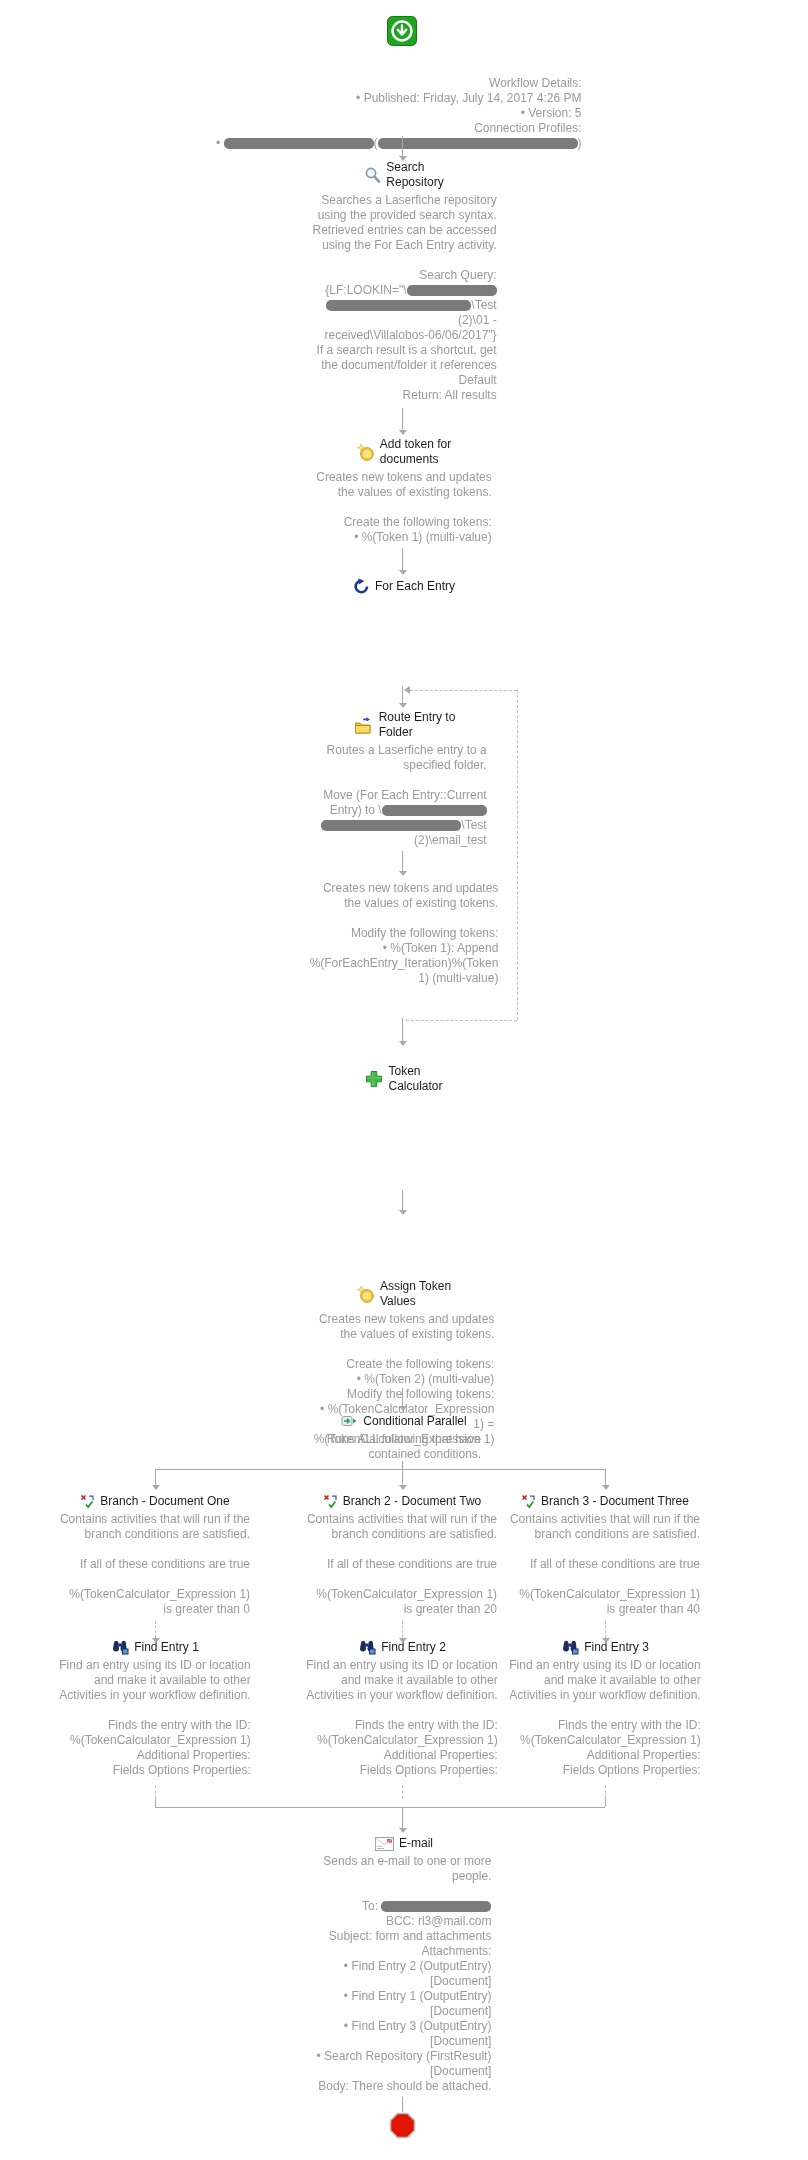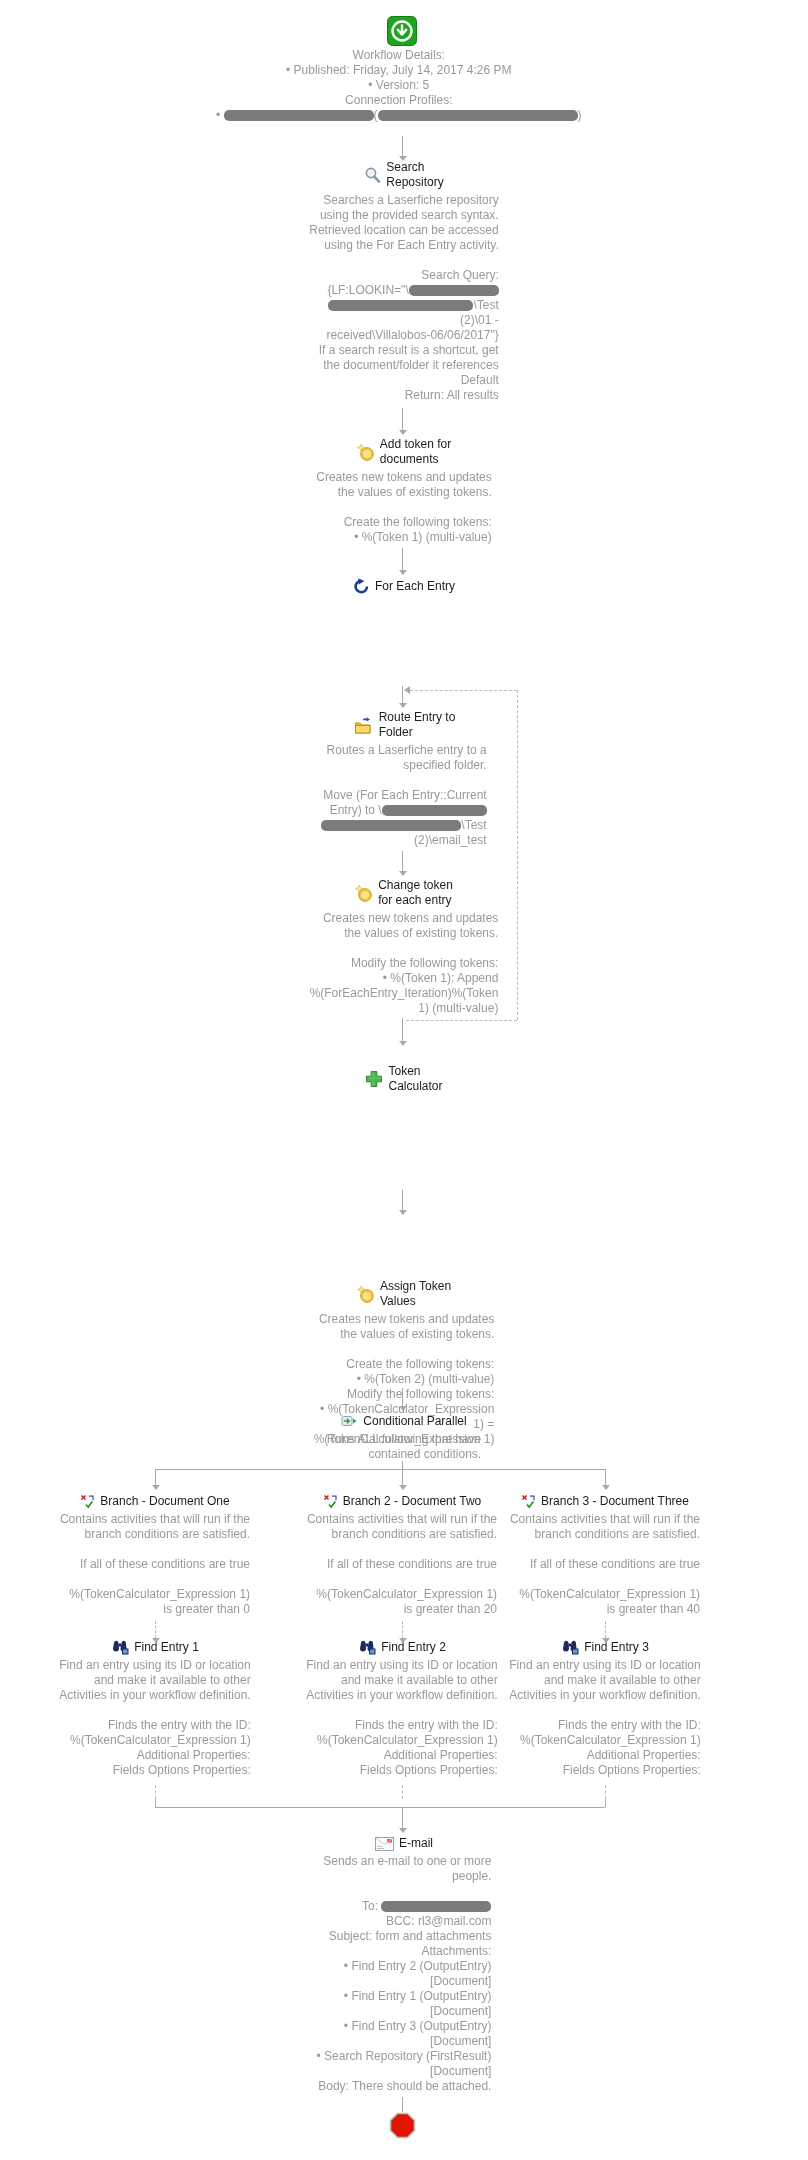--- a/index.html
+++ b/index.html
@@ -3,21 +3,21 @@
 <meta charset="utf-8">
 <style>
   *{margin:0;padding:0;box-sizing:border-box}
   html,body{background:#fff}
   .canvas{position:relative;width:808px;height:2160px;background:#fff;overflow:hidden;
     font-family:"Liberation Sans",sans-serif;font-size:12px;color:#9a9a9a}
   .line{height:15px;line-height:15px;white-space:nowrap}
   .blank{height:15px}
   .indent{padding-left:14px}
   
-  .header-text{position:absolute;top:48px;left:216px;text-align:center}
+  .header-text{position:absolute;top:76px;left:216px;text-align:right}
   
   .activity{position:absolute;left:0;width:808px;text-align:center}
   .title-row{display:flex;justify-content:center;align-items:center;gap:5px;color:#1c1c1c}
   .title-lines{text-align:left;color:#1c1c1c}
   .title-lines .line{height:15px}
   .desc{display:table;margin:3px auto 0;text-align:right}
   
   .branch-col{position:absolute;top:1494px;width:230px;text-align:center}
   .bc-left{left:40px}.bc-mid{left:287px}.bc-right{left:490px}
   .col-arrow{width:0;height:17px;margin:4px auto 1px;border-left:1px dashed #bdbdbd;position:relative}
@@ -70,21 +70,21 @@
         <line x1="10.6" y1="10.8" x2="15" y2="15.6" stroke="#8a99a8" stroke-width="2.6" stroke-linecap="round"></line>
       </svg>
       <div class="title-lines">
         <div class="line">Search</div>
         <div class="line">Repository</div>
       </div>
     </div>
     <div class="desc">
       <div class="line">Searches a Laserfiche repository</div>
       <div class="line">using the provided search syntax.</div>
-      <div class="line">Retrieved location can be accessed</div>
+      <div class="line">Retrieved entries can be accessed</div>
       <div class="line">using the For Each Entry activity.</div>
       <div class="line blank"></div>
       <div class="line">Search Query:</div>
       <div class="line indent"><span>{LF:LOOKIN="\</span><span class="redact w90"></span></div>
       <div class="line"><span class="redact w145"></span><span>\Test</span></div>
       <div class="line">(2)\01 -</div>
       <div class="line">received\Villalobos-06/06/2017"}</div>
       <div class="line">If a search result is a shortcut, get</div>
       <div class="line">the document/folder it references</div>
       <div class="line">Default</div>
@@ -154,31 +154,20 @@
       <div class="line">Move (For Each Entry::Current</div>
       <div class="line"><span>Entry) to \</span><span class="redact w105"></span></div>
       <div class="line"><span class="redact w140"></span><span>\Test</span></div>
       <div class="line">(2)\email_test</div>
     </div>
   </div>
 
   <div class="vline head" style="left:402px;top:851px;height:20px"></div>
 
   <div class="activity" style="top:878px">
-    <div class="title-row">
-      <svg class="icon" width="18" height="18" viewBox="0 0 18 18">
-        <circle cx="10" cy="11" r="6.3" fill="#f3c93f" stroke="#c79a1e"></circle>
-        <circle cx="10" cy="11" r="3.8" fill="#f9e48f" stroke="none"></circle>
-        <path d="M4.2 1 L5.2 3.6 L7.8 4.6 L5.2 5.6 L4.2 8.2 L3.2 5.6 L0.6 4.6 L3.2 3.6 Z" fill="#ffeea0" stroke="#d8a820" stroke-width="0.6"></path>
-      </svg>
-      <div class="title-lines">
-        <div class="line">Change token</div>
-        <div class="line">for each entry</div>
-      </div>
-    </div>
     <div class="desc">
       <div class="line">Creates new tokens and updates</div>
       <div class="line">the values of existing tokens.</div>
       <div class="line blank"></div>
       <div class="line">Modify the following tokens:</div>
       <div class="line">• %(Token 1): Append</div>
       <div class="line">%(ForEachEntry_Iteration)%(Token</div>
       <div class="line">1) (multi-value)</div>
     </div>
   </div>

